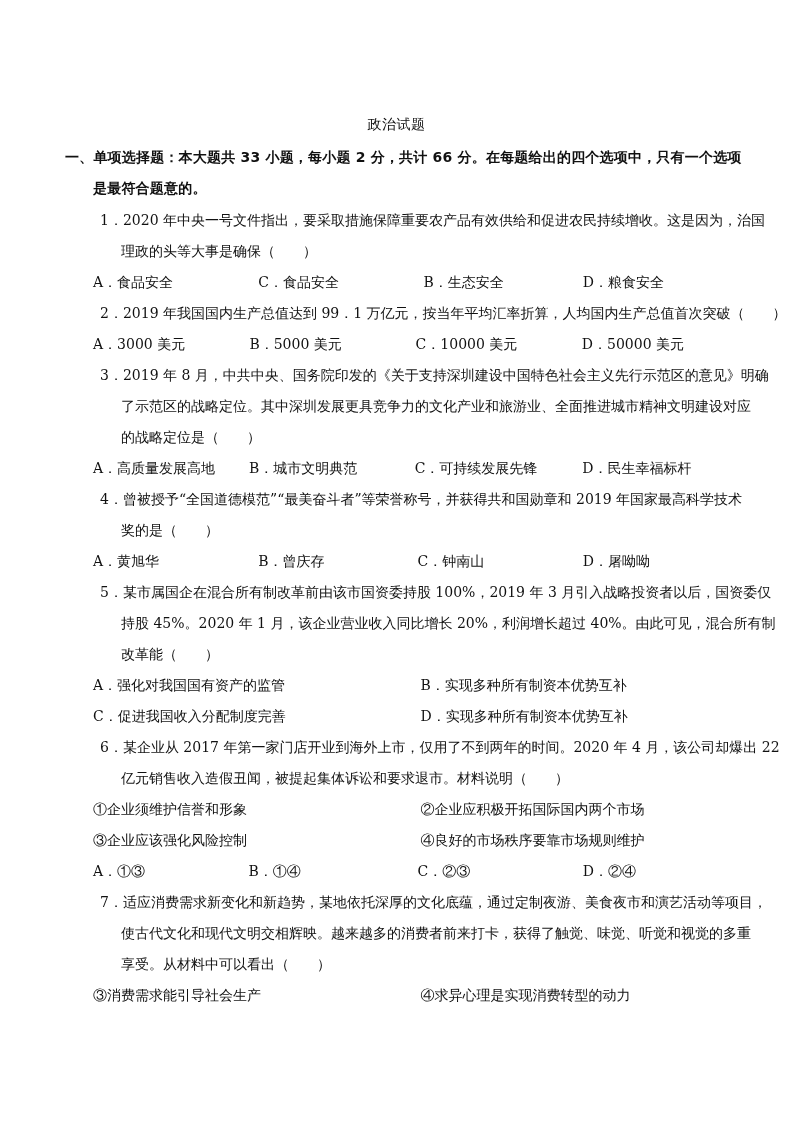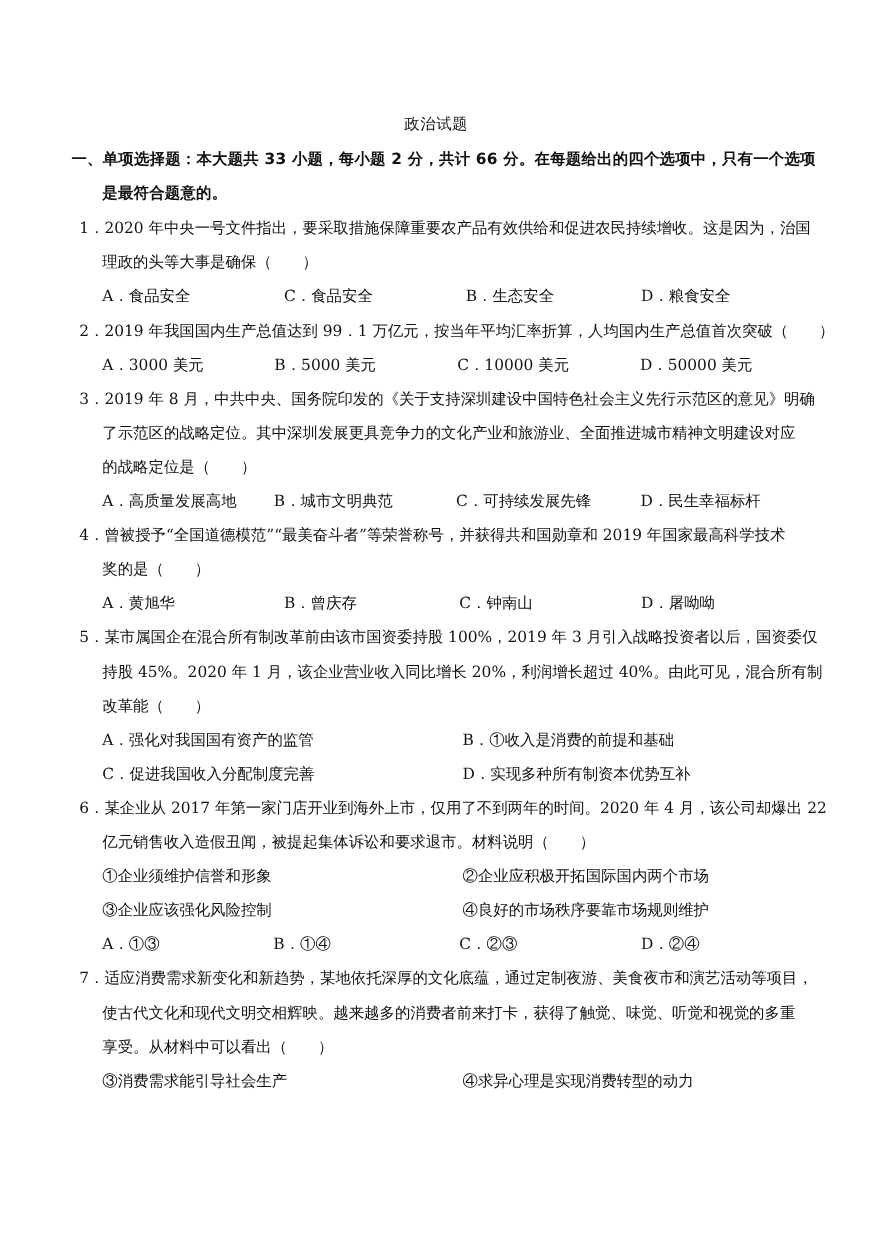--- a/index.html
+++ b/index.html
@@ -1,33 +1,33 @@
 <!DOCTYPE html>
 <html><head>
 <meta charset="utf-8">
 <style>
   html, body { margin: 0; padding: 0; background: #ffffff; }
   body {
     width: 793px; height: 1122px; position: relative; overflow: hidden;
     font-family: "DejaVu Serif", "Liberation Serif", serif;
     color: #111; font-size: 14px;
   }
-  .page { position: absolute; left: 0; top: 0; width: 793px; height: 957px; }
+  .page { position: absolute; left: 0; top: 12px; width: 793px; height: 957px; }
   .title {
     position: absolute; top: 104px; left: 0; width: 793px; text-align: center;
     font-size: 14px; letter-spacing: 0.5px;
   }
   .section {
     position: absolute; left: 72px; width: 680px; top: 130px;
     font-family: "DejaVu Sans", "Liberation Sans", sans-serif; font-weight: bold;
     font-size: 14px; line-height: 31px; letter-spacing: 0.2px;
   }
   .section .cont { padding-left: 21px; display: block; }
   .q { position: absolute; left: 72px; width: 676px; font-size: 14px; }
-  .q .stem { line-height: 31px; }
+  .q .stem { line-height: 31px; margin-left: 28px; }
   .q .stem .line { display: block; white-space: nowrap; }
   .q .stem .indent { padding-left: 21px; }
   .opts { display: flex; padding-left: 21px; line-height: 31px; white-space: nowrap; }
   .opts.four .opt { width: 170px; }
   .opts.two .opt { width: 330px; }
 </style>
 </head>
 <body>
 
 <div class="page">
@@ -92,21 +92,21 @@
   </div>
 
   <div class="q" style="top:565px;">
     <div class="stem">
       <span class="line">5．某市属国企在混合所有制改革前由该市国资委持股 100%，2019 年 3 月引入战略投资者以后，国资委仅</span>
       <span class="line indent">持股 45%。2020 年 1 月，该企业营业收入同比增长 20%，利润增长超过 40%。由此可见，混合所有制</span>
       <span class="line indent">改革能（　　）</span>
     </div>
     <div class="opts two">
       <span class="opt">A．强化对我国国有资产的监管</span>
-      <span class="opt">B．①收入是消费的前提和基础</span>
+      <span class="opt">B．实现多种所有制资本优势互补</span>
     </div>
     <div class="opts two">
       <span class="opt">C．促进我国收入分配制度完善</span>
       <span class="opt">D．实现多种所有制资本优势互补</span>
     </div>
   </div>
 
   <div class="q" style="top:720px;">
     <div class="stem">
       <span class="line">6．某企业从 2017 年第一家门店开业到海外上市，仅用了不到两年的时间。2020 年 4 月，该公司却爆出 22</span>

